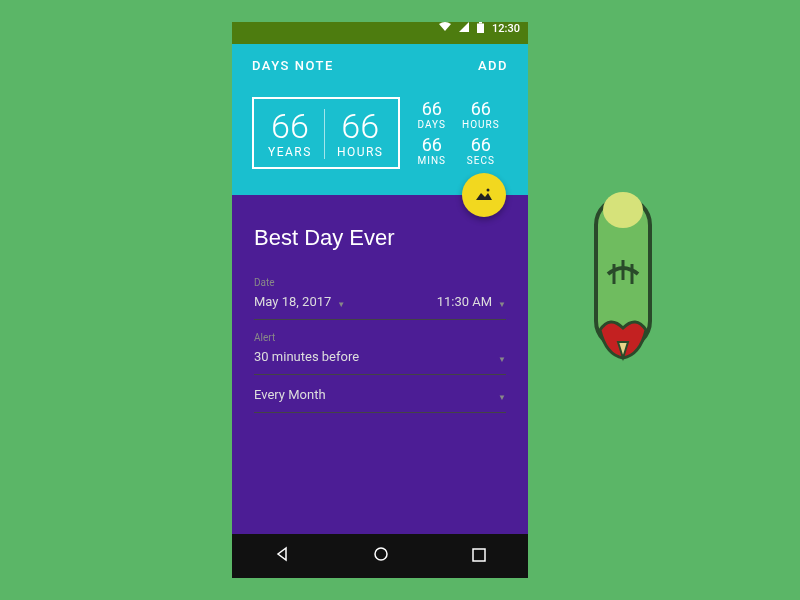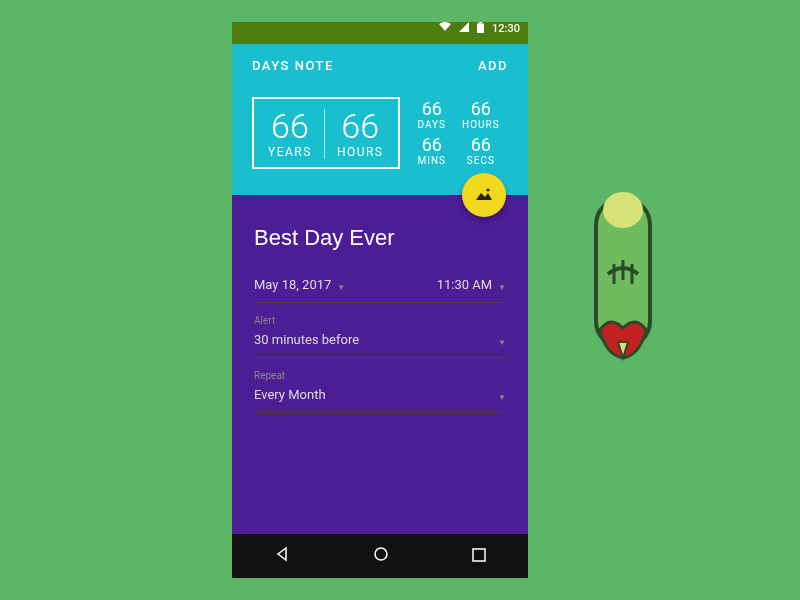--- a/index.html
+++ b/index.html
@@ -149,40 +149,40 @@
             <circle cx="13" cy="3" r="1.5" fill="#222"></circle>
           </svg>
       </span>
     </div>
   </div>
 
   <div class="form">
     <div class="title">Best Day Ever</div>
 
     <div class="field">
+      <div class="field-label">Date</div>
       <div class="field-row">
         <span class="field-val">May 18, 2017</span>
         <span class="chev">▼</span>
         <span class="spacer"></span>
         <span class="field-val">11:30 AM</span>
         <span class="chev">▼</span>
       </div>
     </div>
 
     <div class="field">
       <div class="field-label">Alert</div>
       <div class="field-row">
         <span class="field-val">30 minutes before</span>
         <span class="spacer"></span>
         <span class="chev">▼</span>
       </div>
     </div>
 
     <div class="field">
-      <div class="field-label">Repeat</div>
       <div class="field-row">
         <span class="field-val">Every Month</span>
         <span class="spacer"></span>
         <span class="chev">▼</span>
       </div>
     </div>
   </div>
 
   <div class="navbar">
     <span class="nav-icon">

